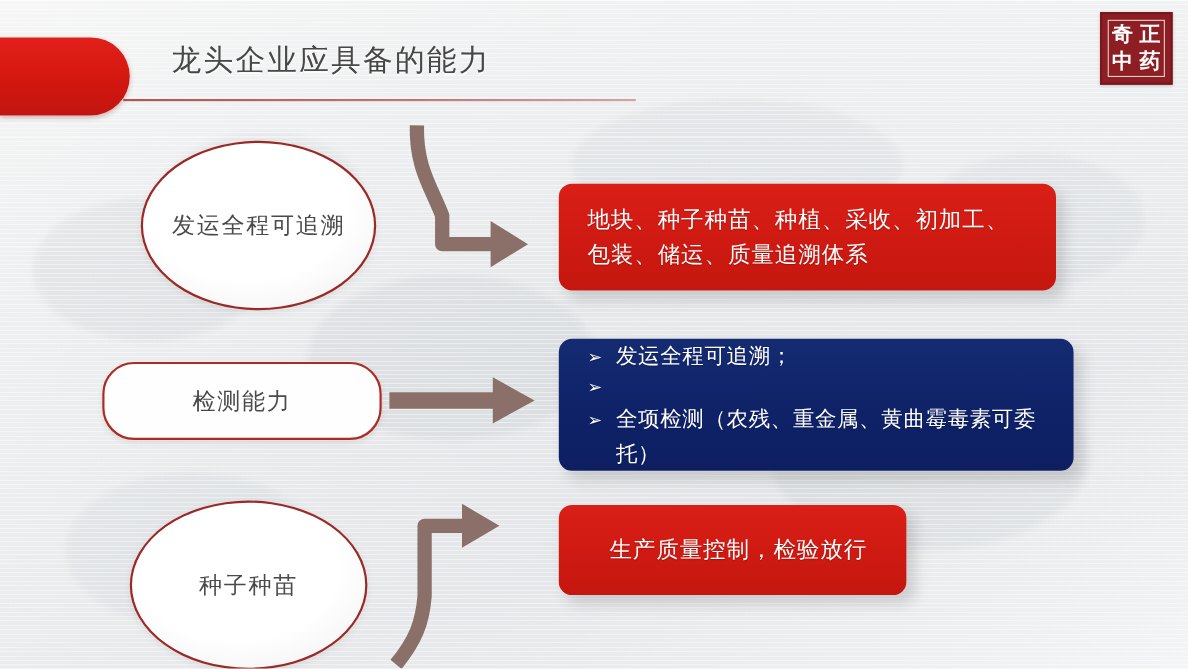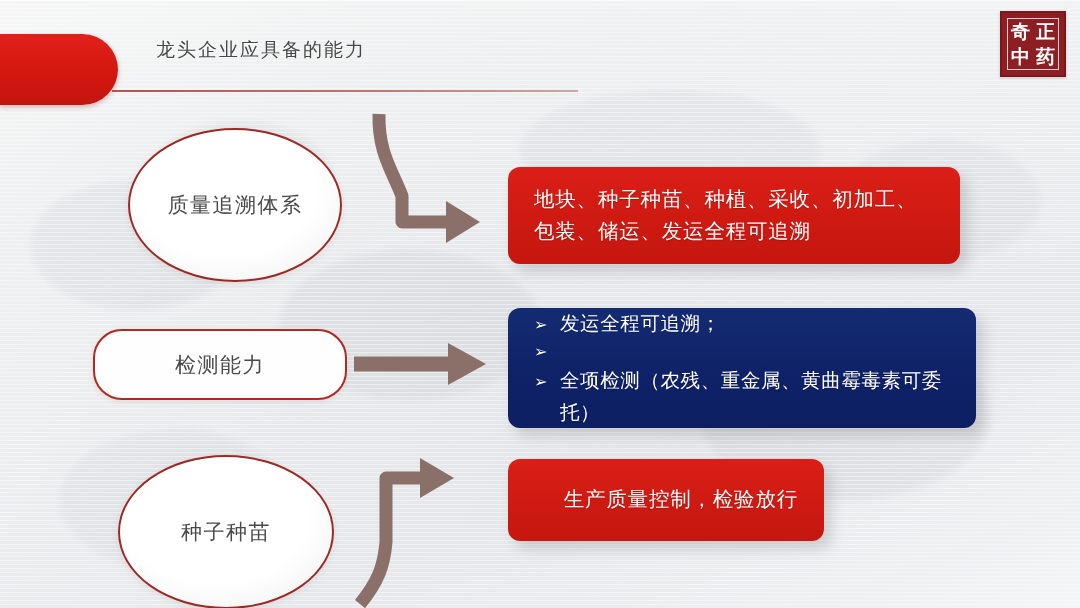--- a/index.html
+++ b/index.html
@@ -29,21 +29,21 @@
     border-radius:0 38px 38px 0;
     box-shadow:0 2px 5px rgba(120,30,25,0.30);
   }
   .hdr-line{
     position:absolute;left:112px;top:90px;width:466px;height:2px;
     background:linear-gradient(90deg,#a23a38 0%,#b6605e 55%,#c79a98 100%);
     opacity:.85;
   }
   .hdr-title{
     position:absolute;left:156px;top:37px;
-    font-size:19px;color:#474747;letter-spacing:2px;
+    font-size:27px;color:#474747;letter-spacing:2px;
     font-family:"DejaVu Sans","Liberation Sans",sans-serif;
     text-shadow:0 1px 1px rgba(255,255,255,0.9);
     white-space:nowrap;
   }
 
   
   .logo{
     position:absolute;right:14px;top:11px;width:62px;height:62px;
     background:#8d1e23;border:2px solid #7b171c;
     box-shadow:0 1px 3px rgba(0,0,0,.18);
@@ -82,21 +82,21 @@
     display:flex;align-items:center;
     color:#ffffff;
   }
   .panel.red{background:linear-gradient(180deg,#da1f17 0%,#cf1a12 50%,#c4170f 100%);}
   .panel.navy{background:linear-gradient(180deg,#142b72 0%,#0f2268 55%,#0d1f61 100%);}
   .ptext{
     font-size:20.5px;line-height:1.52;letter-spacing:.8px;
     padding:0 26px;white-space:pre-line;
     text-shadow:0 1px 1px rgba(0,0,0,.22);
   }
-  .ptext.center{width:100%;text-align:right;margin-left:20px;}
+  .ptext.center{width:100%;text-align:left;margin-left:20px;}
   .blist{padding:0 20px 0 26px;}
   .brow{display:flex;align-items:baseline;font-size:19.5px;line-height:1.62;letter-spacing:.6px;
         text-shadow:0 1px 1px rgba(0,0,0,.22);}
   .bmark{flex:0 0 auto;width:26px;color:#ffffff;font-size:16px;}
 
   
   .arrowsvg{position:absolute;pointer-events:none;}
 </style>
 </head>
 <body>
@@ -119,31 +119,31 @@
   <div class="logo">
     <div class="logo-inner">
       <span class="logo-ch">奇</span>
       <span class="logo-ch">正</span>
       <span class="logo-ch">中</span>
       <span class="logo-ch">药</span>
     </div>
   </div>
 
   <div class="oval" style="left:128px;top:128px;width:210px;height:150px;">
-    <span class="lbl">质量追溯体系</span>
+    <span class="lbl">发运全程可追溯</span>
   </div>
 
   <svg class="arrowsvg" style="left:334px;top:100px;width:190px;height:160px;" viewBox="0 0 190 160">
     <path d="M45,14 C44,52 58,70 68,96 L68,122 L116,122" fill="none" stroke="#8a7069" stroke-width="13" stroke-linecap="butt" stroke-linejoin="round"></path>
     <polygon points="112,101 146,122 112,143" fill="#8a7069"></polygon>
   </svg>
 
   <div class="panel red" style="left:508px;top:167px;width:452px;height:97px;">
     <div class="ptext">地块、种子种苗、种植、采收、初加工、
-包装、储运、发运全程可追溯</div>
+包装、储运、质量追溯体系</div>
   </div>
 
   <div class="rectbox" style="left:93px;top:329px;width:250px;height:67px;border-radius:29px;">
     <span class="lbl">检测能力</span>
   </div>
 
   <svg class="arrowsvg" style="left:352px;top:336px;width:152px;height:56px;" viewBox="0 0 152 56">
     <path d="M2,28 L100,28" fill="none" stroke="#8a7069" stroke-width="15" stroke-linecap="butt"></path>
     <polygon points="96,7 134,28 96,49" fill="#8a7069"></polygon>
   </svg>

